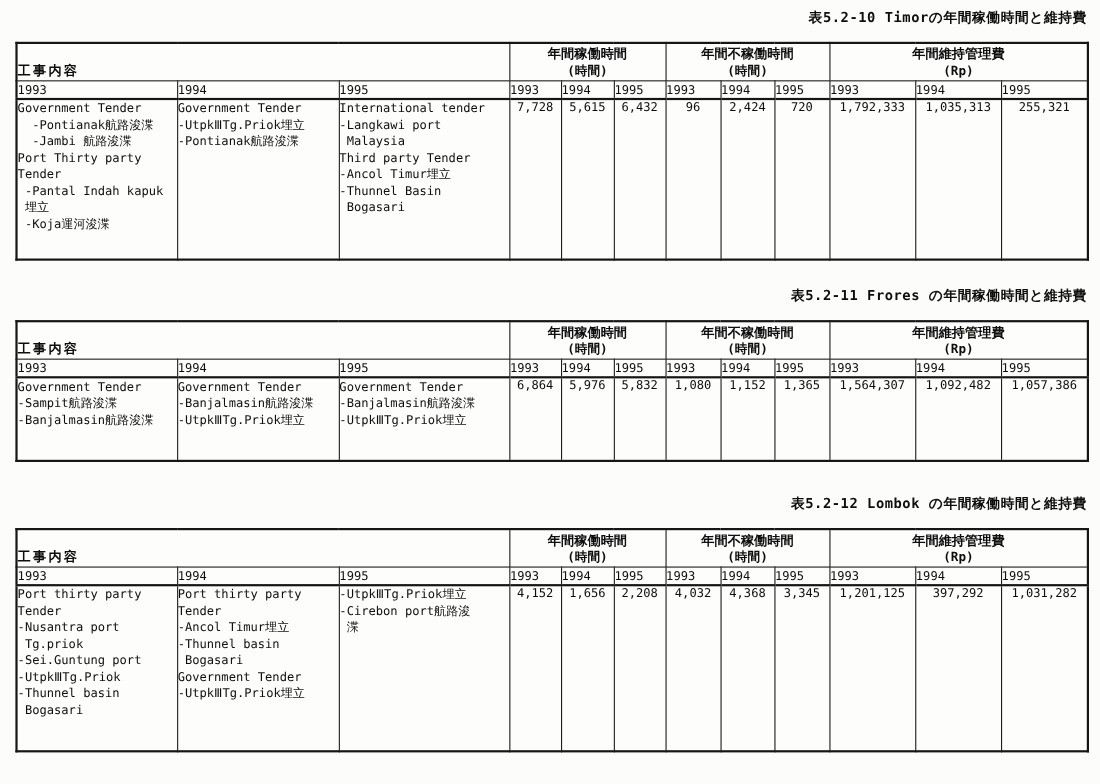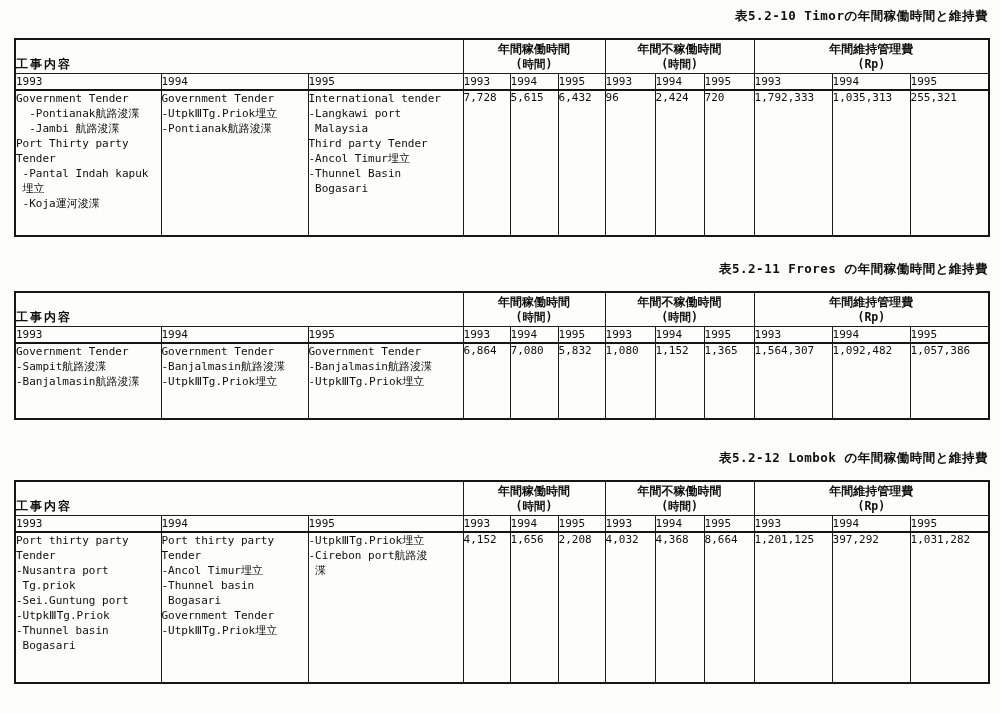--- a/index.html
+++ b/index.html
@@ -71,21 +71,21 @@
     vertical-align: top;
     text-align: left;
     font-size: 11px;
     line-height: 15px;
     padding: 9px 3px 4px 8px;
     white-space: pre;
     font-weight: 500;
   }
   td.num {
     vertical-align: top;
-    text-align: left;
+    text-align: center;
     font-size: 11px;
     padding: 9px 6px 0 2px;
     white-space: nowrap;
     font-weight: 500;
     margin-top: 36px;
   }
   .t0 tbody td { height: 144px; }
   .t1 tbody td { height: 74px; }
   .t2 tbody td { height: 149px; }
 
@@ -236,21 +236,21 @@
         <td class="work">Government Tender
 -Sampit航路浚渫
 -Banjalmasin航路浚渫</td>
         <td class="work">Government Tender
 -Banjalmasin航路浚渫
 -UtpkⅢTg.Priok埋立</td>
         <td class="work">Government Tender
 -Banjalmasin航路浚渫
 -UtpkⅢTg.Priok埋立</td>
         <td class="num">6,864</td>
-        <td class="num">7,080</td>
+        <td class="num">5,976</td>
         <td class="num">5,832</td>
         <td class="num">1,080</td>
         <td class="num">1,152</td>
         <td class="num">1,365</td>
         <td class="num">1,564,307</td>
         <td class="num">1,092,482</td>
         <td class="num">1,057,386</td>
       </tr>
     </tbody>
   </table>
@@ -320,21 +320,21 @@
 Government Tender
 -UtpkⅢTg.Priok埋立</td>
         <td class="work">-UtpkⅢTg.Priok埋立
 -Cirebon port航路浚
  渫</td>
         <td class="num">4,152</td>
         <td class="num">1,656</td>
         <td class="num">2,208</td>
         <td class="num">4,032</td>
         <td class="num">4,368</td>
-        <td class="num">8,664</td>
+        <td class="num">3,345</td>
         <td class="num">1,201,125</td>
         <td class="num">397,292</td>
         <td class="num">1,031,282</td>
       </tr>
     </tbody>
   </table>
 
 
 </div>
 

